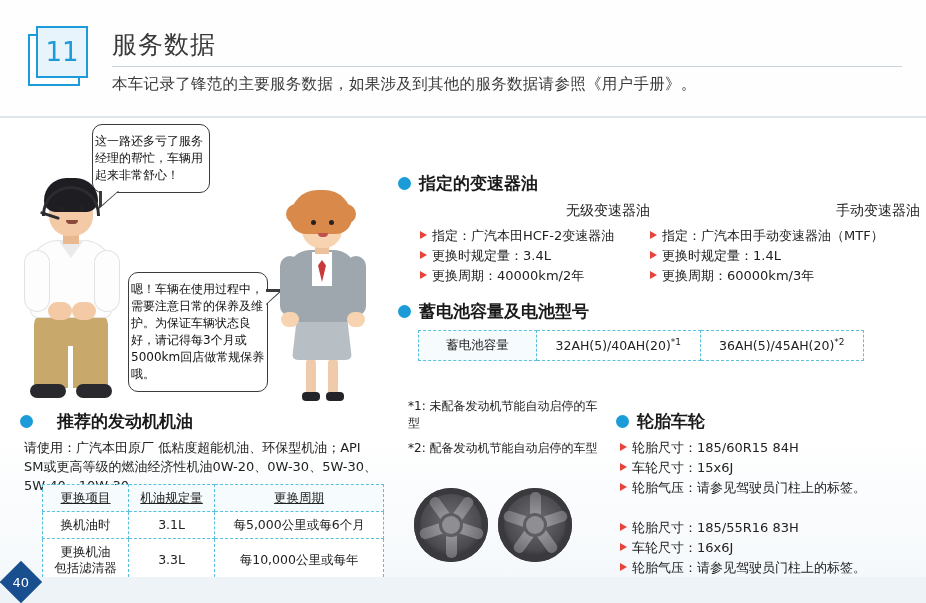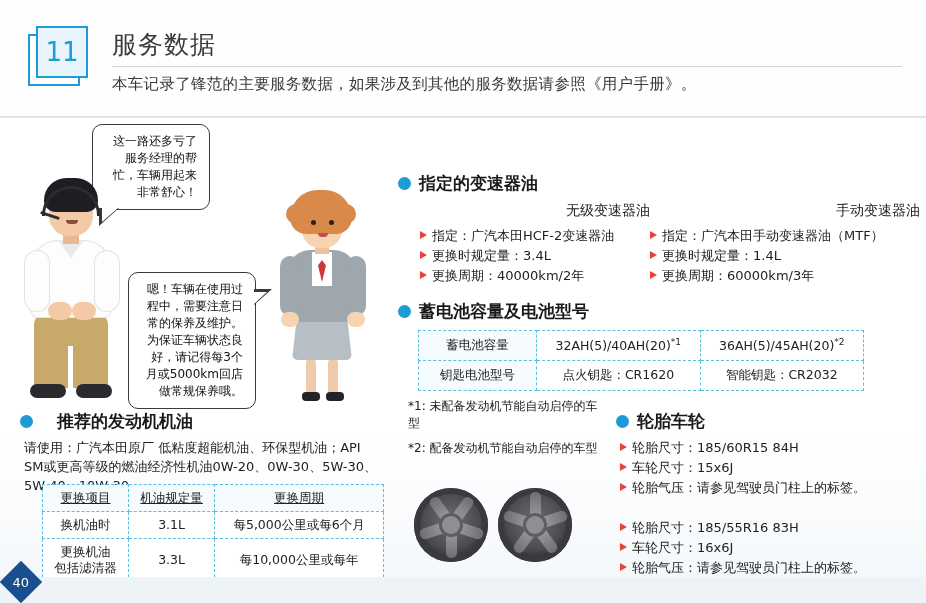--- a/index.html
+++ b/index.html
@@ -131,36 +131,35 @@
     background: linear-gradient(180deg, #a6a6ab, #6d6d72);
     border-radius: 5px;
   }
   #wheel1 { left: 414px; top: 488px; width: 74px; height: 74px; }
   #wheel2 { left: 498px; top: 488px; width: 74px; height: 74px; }
 
   
   .bubble {
     position: absolute; background: #ffffff; border: 1.6px solid #3b3b3b;
     border-radius: 10px; font-size: 12px; line-height: 17px; color: #111;
-    padding: 8px 12px;
-    text-align: right;
+    padding: 8px 2px;
   }
   .bubble .tail, .bubble .tail2 {
     position: absolute; width: 0; height: 0;
   }
   #bubble1 { left: 92px; top: 124px; width: 118px; }
   #bubble1 .tail {
     left: 6px; bottom: -17px;
     border-top: 18px solid #3b3b3b; border-right: 20px solid transparent;
   }
   #bubble1 .tail2 {
     left: 9px; bottom: -13px;
     border-top: 14px solid #ffffff; border-right: 16px solid transparent;
   }
-  #bubble2 { left: 128px; top: 272px; width: 128px; }
+  #bubble2 { left: 128px; top: 272px; width: 140px; }
   #bubble2 .tail {
     right: -17px; top: 16px;
     border-left: 18px solid #3b3b3b; border-bottom: 16px solid transparent;
   }
   #bubble2 .tail2 {
     right: -12px; top: 19px;
     border-left: 13px solid #ffffff; border-bottom: 12px solid transparent;
   }
 
   
@@ -316,25 +315,20 @@
     <span class="sec-title">蓄电池容量及电池型号</span>
   </div>
 
   <table class="batt-table">
     <tbody>
         <tr>
       <td class="lbl">蓄电池容量</td>
       <td><span>32AH(5)/40AH(20)</span><span class="sup">*1</span></td>
       <td><span>36AH(5)/45AH(20)</span><span class="sup">*2</span></td>
     </tr>
-    <tr>
-      <td class="lbl">钥匙电池型号</td>
-      <td>点火钥匙：CR1620</td>
-      <td>智能钥匙：CR2032</td>
-    </tr>
   </tbody>
     </table>
 
   <div class="note" id="note1">*1: 未配备发动机节能自动启停的车型</div>
   <div class="note" id="note2">*2: 配备发动机节能自动启停的车型</div>
 
   <div class="sec-head" id="sec-oil">
     <span class="dot"></span>
     <span class="sec-title">推荐的发动机机油</span>
   </div>

